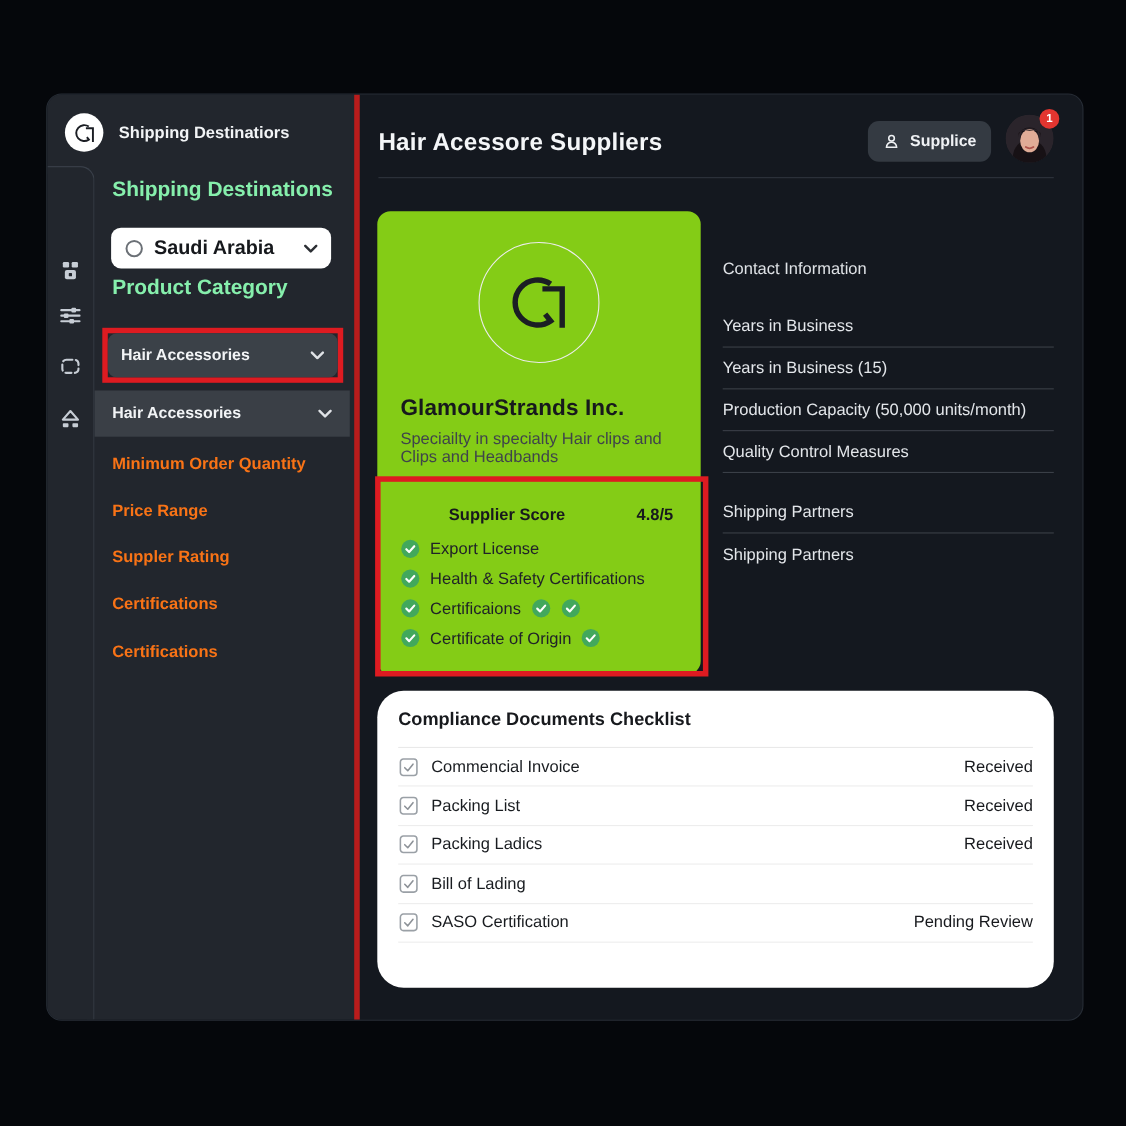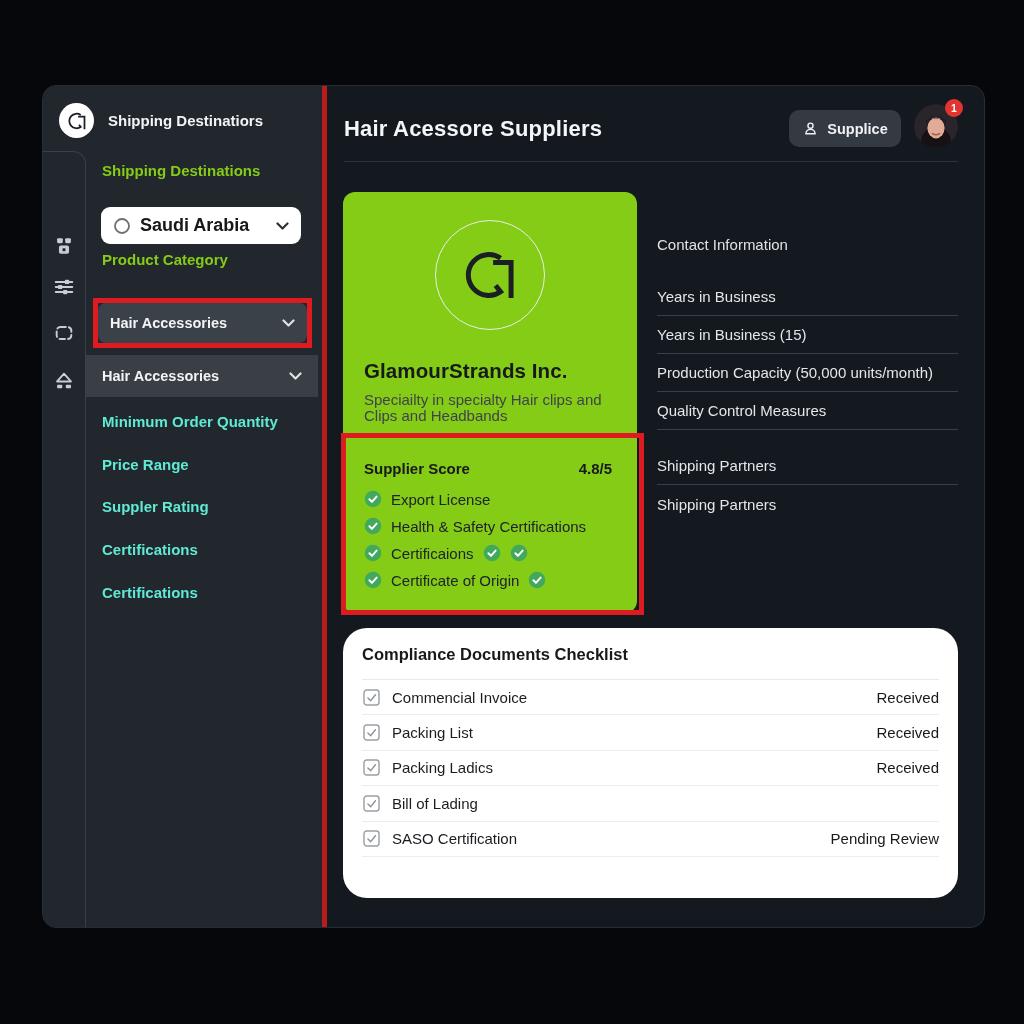--- a/index.html
+++ b/index.html
@@ -26,42 +26,42 @@
     width:35px; height:35px; border-radius:50%; background:#ffffff;
     display:flex; align-items:center; justify-content:center; flex:none;
   }
   .brand-title { font-size:15px; font-weight:700; color:#f2f4f6; }
   .rail {
     position:absolute; left:0; top:65px; width:43px; bottom:0;
     border-top:1px solid #3a404a; border-right:1px solid #3a404a;
     border-top-right-radius:13px;
   }
   .rail-icon { position:absolute; left:50%; transform:translateX(-50%); width:24px; height:24px; display:flex; align-items:center; justify-content:center; }
-  .side-label { position:absolute; left:59px; font-size:15px; font-weight:700; color:#84cc16; }
+  .side-label { position:absolute; left:59px; font-size:19px; font-weight:700; color:#86efac; }
   .country-pill {
     position:absolute; left:58px; top:121px; width:200px; height:37px;
     background:#ffffff; border-radius:9px; display:flex; align-items:center;
     padding:0 12px; gap:9px; color:#16181c; cursor:pointer;
   }
   .country-pill .txt { font-size:18px; font-weight:700; flex:1; }
   .red-box-select {
     position:absolute; left:50px; top:212px; width:219px; height:50px;
     border:5px solid #de1b21;
     display:flex; align-items:center; justify-content:center;
   }
   .cat-pill {
     width:100%; height:100%; background:#3b4148; border-radius:8px;
     display:flex; align-items:center; padding:0 12px; gap:8px; cursor:pointer;
   }
   .cat-pill .txt, .selected-row .txt { font-size:14.5px; font-weight:700; color:#f2f4f6; flex:1; }
   .selected-row {
     position:absolute; left:43px; top:269px; width:232px; height:42px;
     background:#3a3f46; display:flex; align-items:center; padding:0 16px; gap:8px; cursor:pointer;
   }
-  .side-item { position:absolute; left:59px; font-size:15px; font-weight:600; color:#5eead4; cursor:pointer; }
+  .side-item { position:absolute; left:59px; font-size:15px; font-weight:600; color:#f97316; cursor:pointer; }
   
   .main-title { position:absolute; left:301px; top:30px; font-size:22px; font-weight:700; color:#f4f6f8; letter-spacing:.2px; }
   .supplice-btn {
     position:absolute; left:746px; top:24px; width:112px; height:37px;
     background:#343a42; border:none; border-radius:10px; color:#f0f2f5;
     font-size:14.5px; font-weight:600; font-family:inherit;
     display:flex; align-items:center; justify-content:center; gap:8px; cursor:pointer;
   }
   .avatar-wrap { position:absolute; left:871px; top:18px; width:46px; height:46px; }
   .avatar { width:44px; height:44px; border-radius:50%; overflow:hidden; display:block; cursor:pointer; }
@@ -79,21 +79,21 @@
   .logo-ring {
     width:110px; height:110px; border-radius:50%; border:1.5px solid #ececec;
     margin:7px auto 0; display:flex; align-items:center; justify-content:center;
   }
   .supplier-name { font-size:20.5px; font-weight:700; margin-top:29px; letter-spacing:.1px; }
   .supplier-spec { font-size:15px; line-height:16px; color:#3f444b; margin-top:9px; }
   .score-redbox {
     position:absolute; left:-2px; top:241px; width:303px; height:182px;
     border:5px solid #de1b21; pointer-events:none;
   }
-  .score-row { display:flex; align-items:flex-end; margin-top:36px; }
+  .score-row { display:flex; align-items:flex-end; margin-top:36px;margin-left:44px; }
   .score-label { font-size:15px; font-weight:700; flex:1; }
   .score-value { font-size:15px; font-weight:600; padding-right:4px; }
   .check-list { margin-top:13px; display:flex; flex-direction:column; gap:9px; }
   .check-row { display:flex; align-items:center; gap:9px; font-size:15px; color:#202328; font-weight:500; }
   .gcheck { width:18px; height:18px; flex:none; display:block; }
   
   .profile { position:absolute; left:614px; top:106px; width:301px; }
   .profile-title { font-size:17px; font-weight:700; color:#f2f4f6; margin-top:6px; }
   .profile-sub { font-size:15px; font-weight:500; color:#dfe2e6; margin-top:44px; }
   .profile-list { margin-top:25px; }

